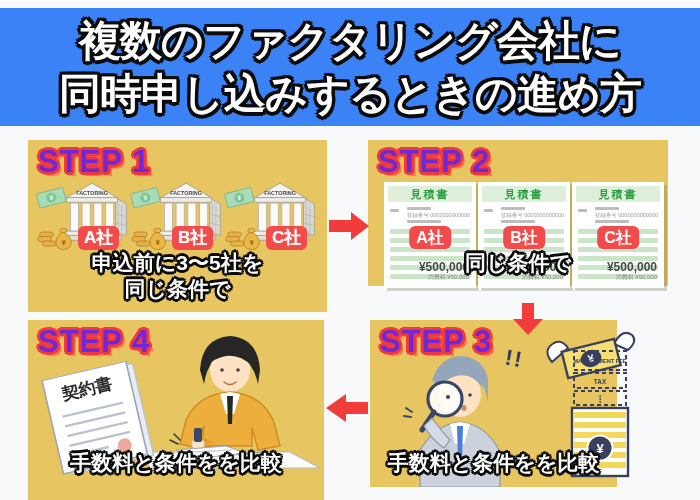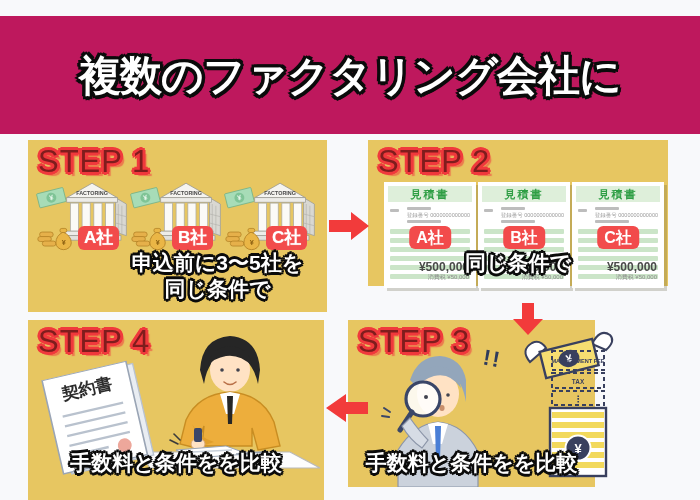--- a/index.html
+++ b/index.html
@@ -6,40 +6,40 @@
   body{
     font-family:"Liberation Sans","DejaVu Sans",sans-serif;
     background:#e8e8e8;
   }
   #stage{
     position:relative;width:700px;height:500px;overflow:hidden;
     background:#F8F9FB;
   }
   
   #title-bar{
-    position:absolute;left:0;top:16px;width:700px;height:118px;
-    background:#be185d;
+    position:absolute;left:0;top:8px;width:700px;height:118px;
+    background:#3b82f6;
     display:flex;flex-direction:column;align-items:center;justify-content:center;
   }
   .title-line{
     color:#fff;font-size:42px;font-weight:800;line-height:53px;
     letter-spacing:-1px;white-space:nowrap;
     text-shadow:
       -3.5px 0 0 #0b0b0b,3.5px 0 0 #0b0b0b,0 -3.5px 0 #0b0b0b,0 3.5px 0 #0b0b0b,
       -2.6px -2.6px 0 #0b0b0b,2.6px -2.6px 0 #0b0b0b,-2.6px 2.6px 0 #0b0b0b,2.6px 2.6px 0 #0b0b0b;
   }
   
   .panel{position:absolute;background:#E7C661;}
   #panel-1{left:28px;top:140px;width:299px;height:172px;}
   #panel-2{left:368px;top:140px;width:300px;height:146px;}
-  #panel-3{left:348px;top:320px;width:247px;height:167px;}
+  #panel-3{left:370px;top:320px;width:247px;height:167px;}
   #panel-4{left:28px;top:320px;width:296px;height:202px;}
   .step-label{
     position:absolute;left:10px;top:4px;
-    color:#7f1d1d;font-size:31px;font-weight:400;letter-spacing:1px;white-space:nowrap;
+    color:#6d28d9;font-size:31px;font-weight:700;letter-spacing:1px;white-space:nowrap;
     text-shadow:
       -3px 0 0 #F0393C,3px 0 0 #F0393C,0 -3px 0 #F0393C,0 3px 0 #F0393C,
       -2.2px -2.2px 0 #F0393C,2.2px -2.2px 0 #F0393C,-2.2px 2.2px 0 #F0393C,2.2px 2.2px 0 #F0393C,
       4px 4px 1px rgba(240,57,60,.55);
   }
   .caption{
     position:absolute;left:0;width:100%;text-align:center;
     color:#fff;font-weight:800;font-size:21px;line-height:26px;z-index:6;
     text-shadow:
       -2.6px 0 0 #0b0b0b,2.6px 0 0 #0b0b0b,0 -2.6px 0 #0b0b0b,0 2.6px 0 #0b0b0b,
@@ -89,20 +89,21 @@
   #contract-wrap{position:absolute;left:22px;top:48px;width:102px;height:100px;
     transform:rotate(-13deg);z-index:2;}
 </style>
 </head>
 <body>
 
 <div id="stage">
 
   <div id="title-bar">
     <div class="title-line">複数のファクタリング会社に</div>
+    <div class="title-line">同時申し込みするときの進め方</div>
   </div>
 
   <div class="panel" id="panel-1">
     <div class="step-label">STEP 1</div>
 
     <div class="bldg-group" style="left:8px;">
       <svg viewBox="0 0 104 84">
         <g transform="translate(2,16) rotate(-14 15 8)">
           <rect width="30" height="16" rx="1" fill="#A7DCB7" stroke="#6FAF85" stroke-width="0.8"></rect>
           <circle cx="15" cy="8" r="5.5" fill="#7FC496"></circle>
@@ -193,21 +194,21 @@
             <rect x="2" y="11" width="15" height="5.5" rx="2.7" fill="#E6B04A" stroke="#B07E22" stroke-width="0.8"></rect>
             <rect x="7" y="16" width="15" height="5.5" rx="2.7" fill="#E6B04A" stroke="#B07E22" stroke-width="0.8"></rect>
             <path d="M30,6 q-8,4 -8,12 a8.5,7.5 0 0 0 17,0 q0,-8 -9,-12 z" fill="#EAB646" stroke="#B07E22" stroke-width="0.9"></path>
             <rect x="26.5" y="2" width="7.5" height="4.5" rx="2" fill="#EAB646" stroke="#B07E22" stroke-width="0.8"></rect>
             <text x="30.8" y="20" font-size="8" font-weight="bold" fill="#8A5E10" text-anchor="middle">¥</text>
           </g>
       </svg>
       <div class="company-tag">C社</div>
     </div>
 
-    <div class="caption" style="top:110px;padding-left:40px;">
+    <div class="caption" style="top:110px;">
       <div>申込前に3〜5社を</div>
       <div>同じ条件で</div>
     </div>
   </div>
 
   <div class="panel" id="panel-2">
     <div class="step-label">STEP 2</div>
 
     <div class="quote-doc" style="left:16px;">
       <div class="doc-head">

